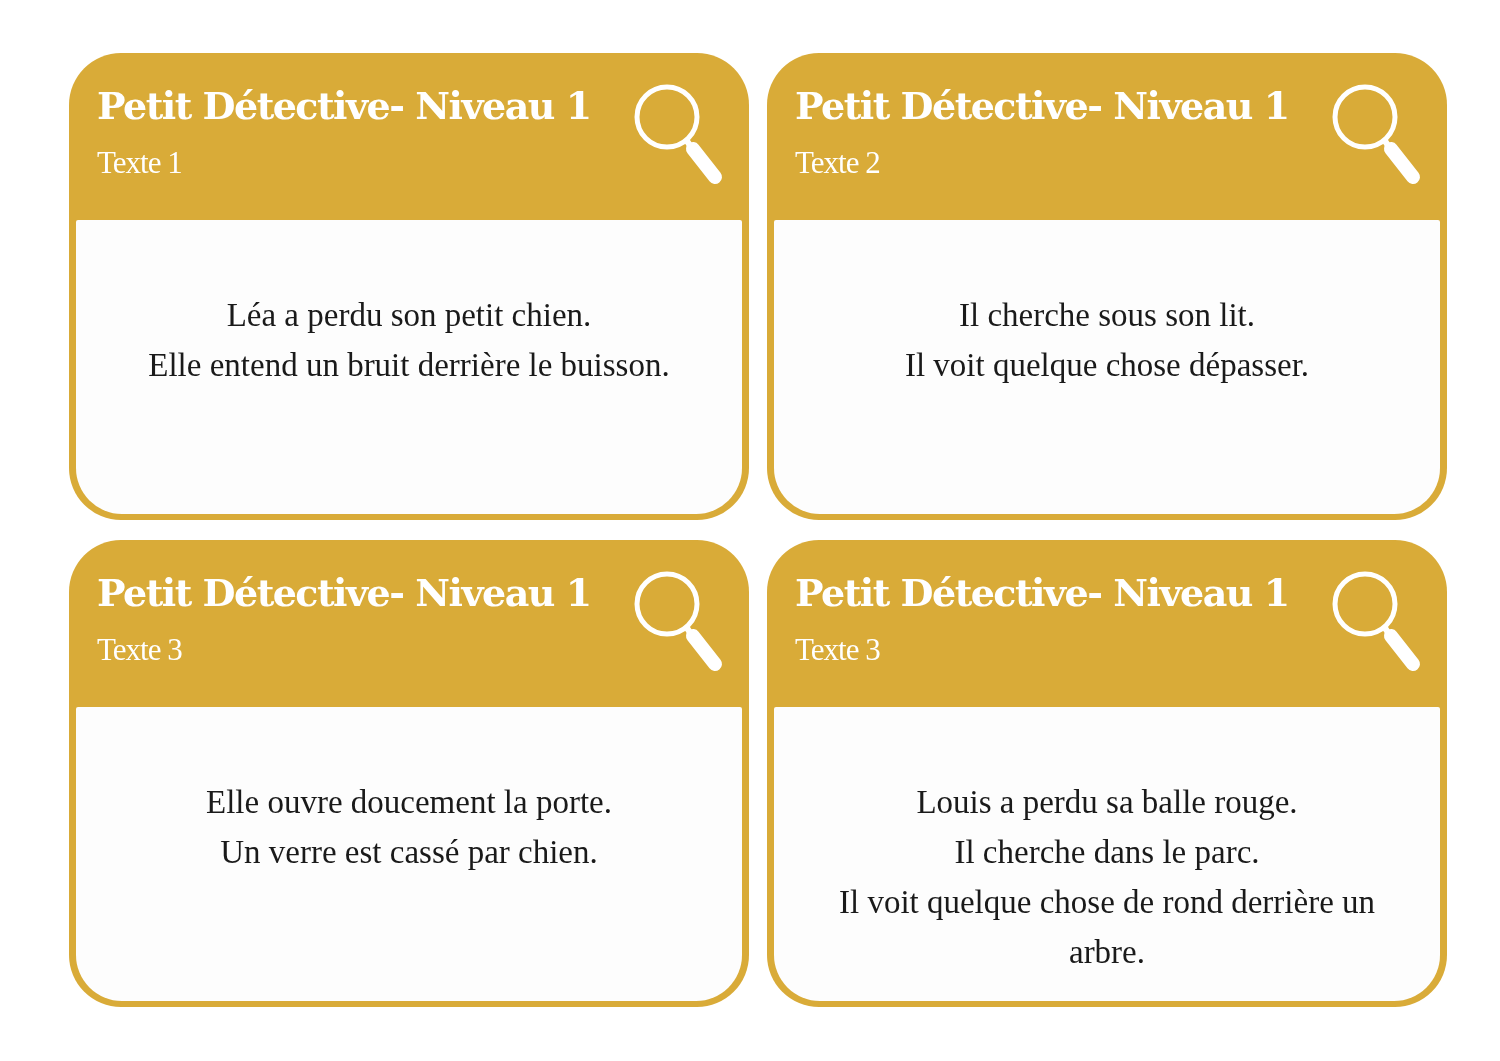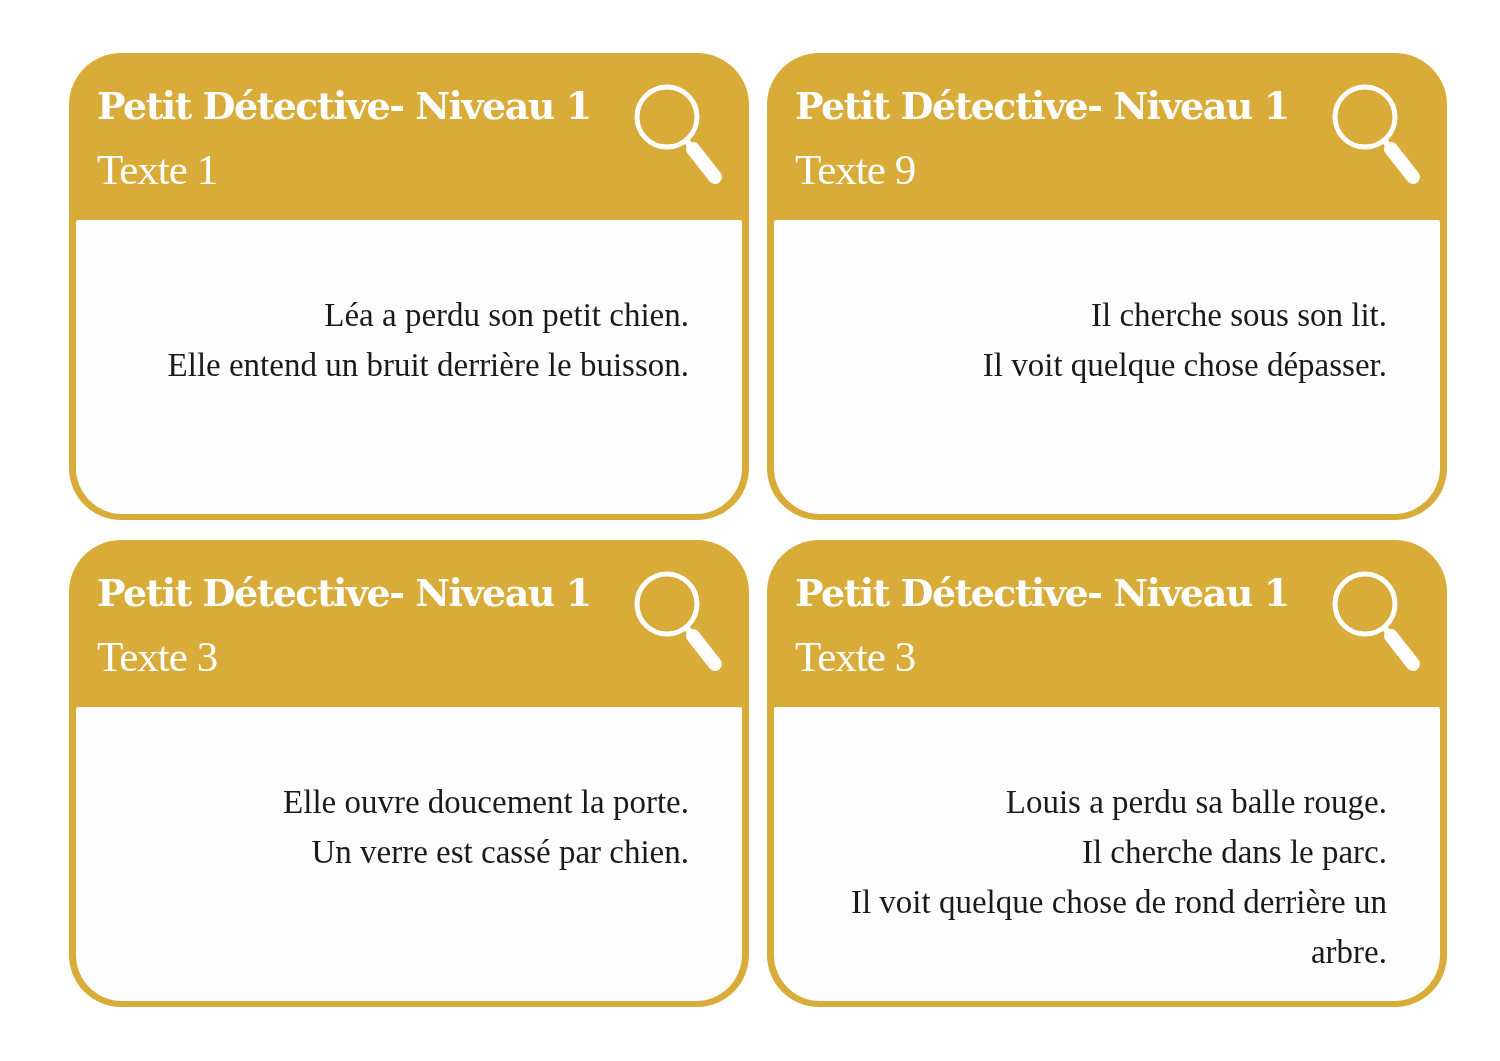--- a/index.html
+++ b/index.html
@@ -32,21 +32,21 @@
       letter-spacing: -1.5px;
       color: #ffffff;
       white-space: nowrap;
     }
     .card-subtitle {
       position: absolute;
       left: 28px; top: 92px;
       margin: 0;
       font-family: "Liberation Serif", serif;
       font-weight: normal;
-      font-size: 43px;
+      font-size: 31px;
       letter-spacing: -1px;
       color: #ffffff;
       white-space: nowrap;
     }
     .magnifier {
       position: absolute;
       left: 560px; top: 26px;
       width: 100px; height: 110px;
     }
     .card-body {
@@ -60,21 +60,21 @@
       justify-content: center;
       box-sizing: border-box;
       padding-top: 70px;
     }
     .card-text {
       margin: 0;
       font-family: "Liberation Serif", serif;
       font-size: 33px;
       line-height: 50px;
       color: #1a1a1a;
-      text-align: right;
+      text-align: center;
       width: 560px;
     }
     .card-text span { display: block; }
     #card-1 { left: 69px; top: 53px; }
     #card-2 { left: 767px; top: 53px; }
     #card-3 { left: 69px; top: 540px; }
     #card-4 { left: 767px; top: 540px; }
   </style>
 </head>
 <body>
@@ -93,21 +93,21 @@
     <p class="card-text">
       <span>Léa a perdu son petit chien.</span>
       <span>Elle entend un bruit derrière le buisson.</span>
     </p>
   </div>
 </div>
 
 <div class="card" id="card-2">
   <div class="card-header">
     <h2 class="card-title">Petit Détective- Niveau 1</h2>
-    <h3 class="card-subtitle">Texte 9</h3>
+    <h3 class="card-subtitle">Texte 2</h3>
     <svg class="magnifier" viewBox="0 0 100 110">
       <circle cx="38" cy="38" r="30" fill="none" stroke="#ffffff" stroke-width="5"></circle>
       <line x1="58" y1="62" x2="62" y2="68" stroke="#ffffff" stroke-width="6" stroke-linecap="round"></line>
       <line x1="64" y1="70" x2="86" y2="98" stroke="#ffffff" stroke-width="14" stroke-linecap="round"></line>
     </svg>
   </div>
   <div class="card-body">
     <p class="card-text">
       <span>Il cherche sous son lit.</span>
       <span>Il voit quelque chose dépasser.</span>

